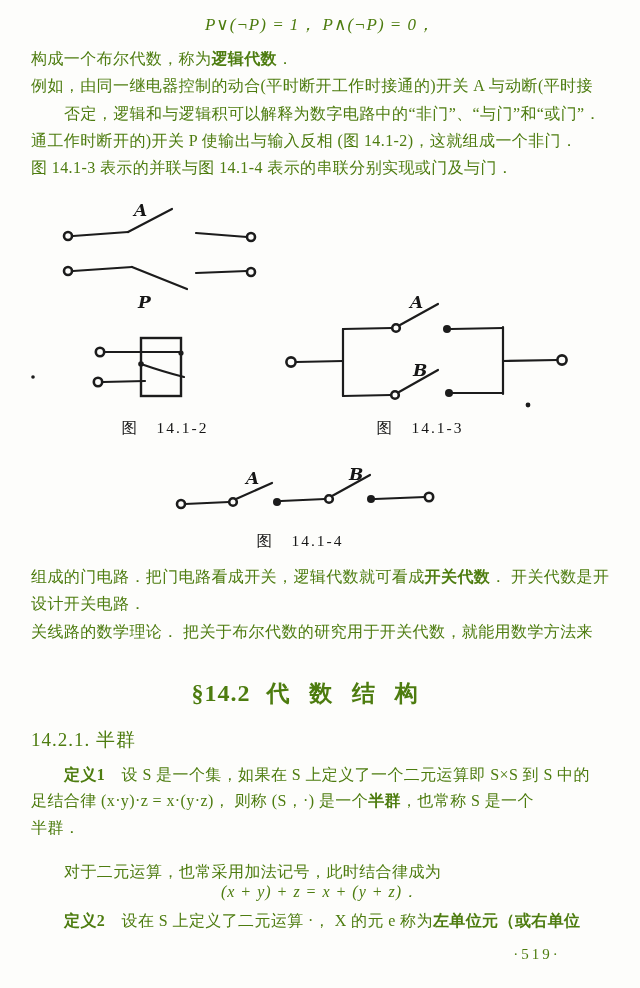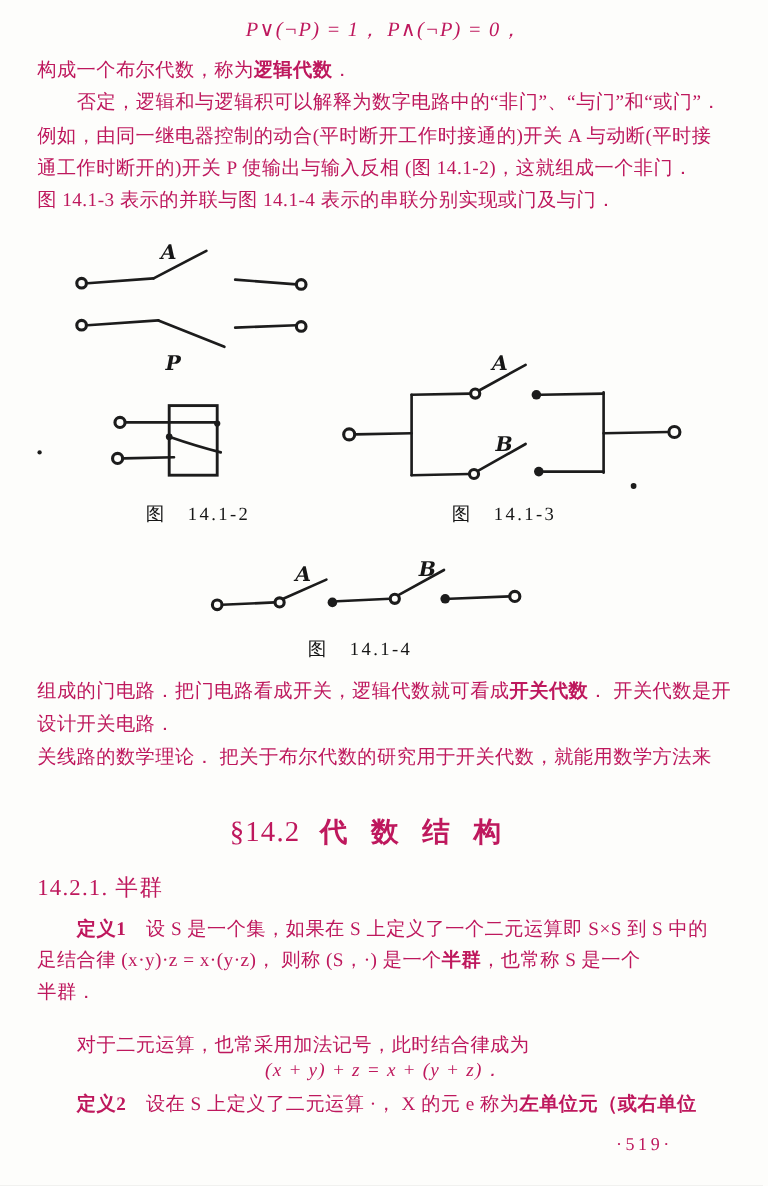--- a/index.html
+++ b/index.html
@@ -1,31 +1,31 @@
 <!DOCTYPE html>
 <html><head>
 <meta charset="utf-8">
 <style>
   html,body{margin:0;padding:0;background:#e8e8e6;}
   .sheet{
     position:relative; width:640px; height:988px; margin:0 auto;
-    background:#fdfdfb; color:#be185d; overflow:hidden;
+    background:#fdfdfb; color:#4d7c0f; overflow:hidden;
     font-family:"Liberation Serif","DejaVu Serif",serif;
   }
   .abs{position:absolute;}
   .tl{font-size:16px; line-height:27.3px; letter-spacing:0.4px; white-space:nowrap;}
   .tl .ind{display:inline-block; width:33px;}
   b{font-weight:bold;}
   .formula{
     width:640px; text-align:center; font-style:italic;
     font-size:17px; letter-spacing:1px; white-space:nowrap;
   }
   #formula-mid{font-size:16px;}
   #heading{ width:640px; text-align:center; transform:translateX(-12px); white-space:nowrap;}
-  #heading .hnum{font-weight:normal; font-size:24px; margin-right:16px; letter-spacing:1px;}
+  #heading .hnum{font-weight:bold; font-size:24px; margin-right:16px; letter-spacing:1px;}
   #heading .htitle{font-weight:bold; font-size:23px; letter-spacing:7px;}
   #subsec{font-size:19px; letter-spacing:1px; white-space:nowrap;}
   #pageno{left:492px; top:946px; width:90px; text-align:center;
           font-size:15px; letter-spacing:3px;}
   
   .figs{left:0; top:196px;}
   .wire{stroke:#1c1c1c; stroke-width:2.2; fill:none; stroke-linecap:round;}
   .box{stroke:#1c1c1c; stroke-width:2.4; fill:none;}
   .ring{stroke:#1c1c1c; stroke-width:2.6; fill:#fdfdfb;}
   .dot{fill:#1c1c1c; stroke:none;}
@@ -36,22 +36,22 @@
 </style>
 </head>
 <body>
 
 <div class="sheet">
 
   <div class="abs formula" style="top:13px;">P∨(¬P) = 1，  P∧(¬P) = 0，</div>
 
   <div class="abs" style="top:45px; left:31px;">
     <div class="tl"><span>构成一个布尔代数，称为</span><b>逻辑代数</b><span>．</span></div>
+    <div class="tl"><span>例如，由同一继电器控制的动合(平时断开工作时接通的)开关 A 与动断(平时接</span></div>
     <div class="tl"><span class="ind"></span><span>否定，逻辑和与逻辑积可以解释为数字电路中的“非门”、“与门”和“或门”．</span></div>
-    <div class="tl"><span>例如，由同一继电器控制的动合(平时断开工作时接通的)开关 A 与动断(平时接</span></div>
     <div class="tl"><span>通工作时断开的)开关 P 使输出与输入反相 (图 14.1-2)，这就组成一个非门．</span></div>
     <div class="tl"><span>图 14.1-3 表示的并联与图 14.1-4 表示的串联分别实现或门及与门．</span></div>
   </div>
 
   <svg class="abs figs" width="640" height="360" viewBox="0 0 640 360">
 
     <circle class="dot" cx="33" cy="181" r="1.8"></circle>
 
     <g>
       <circle class="ring" cx="68" cy="40" r="4"></circle>

